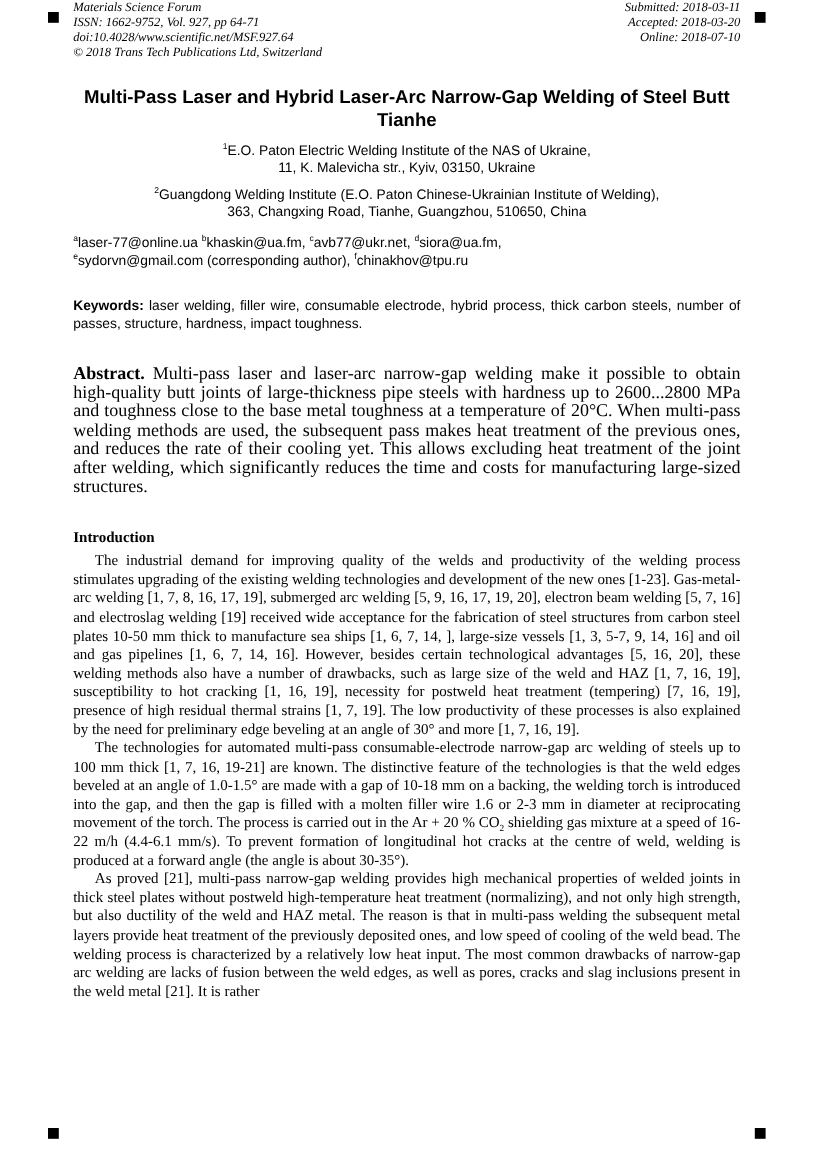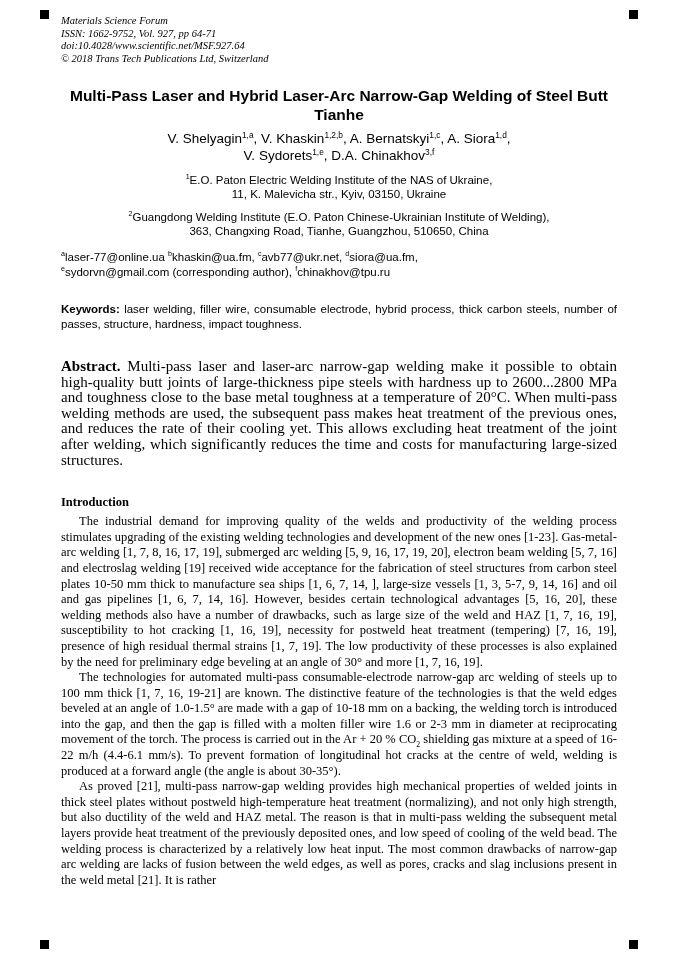--- a/index.html
+++ b/index.html
@@ -16,21 +16,21 @@
     width: 9px; height: 9px;
     background: #000;
   }
   .mark-tl { left: 40px; top: 10px; }
   .mark-tr { left: 629px; top: 10px; }
   .mark-bl { left: 40px; top: 940px; }
   .mark-br { left: 629px; top: 940px; }
 
   .content {
     position: absolute;
-    left: 61px; top: 15px;
+    left: 61px; top: 1px;
     width: 556px;
   }
 
   .header {
     display: flex;
     justify-content: space-between;
     font-style: italic;
     font-size: 10.5px;
     line-height: 12.5px;
   }
@@ -106,28 +106,29 @@
 
 <div class="content">
 
   <div class="header">
     <div class="header-left">
       <div>Materials Science Forum</div>
       <div>ISSN: 1662-9752, Vol. 927, pp 64-71</div>
       <div>doi:10.4028/www.scientific.net/MSF.927.64</div>
       <div>© 2018 Trans Tech Publications Ltd, Switzerland</div>
     </div>
+    <div class="header-right">
+      <div>Submitted: 2018-03-11</div>
+      <div>Accepted: 2018-03-20</div>
+      <div>Online: 2018-07-10</div>
+    </div>
   </div>
 
   <h1 class="title">Multi-Pass Laser and Hybrid Laser-Arc Narrow-Gap Welding of Steel Butt Tianhe</h1>
 
-  <div class="authors">
-    <div>V. Shelyagin<sup>1,a</sup>, V. Khaskin<sup>1,2,b</sup>, A. Bernatskyi<sup>1,c</sup>, A. Siora<sup>1,d</sup>,</div>
-    <div>V. Sydorets<sup>1,e</sup>, D.A. Chinakhov<sup>3,f</sup></div>
-  </div>
 
   <div class="affil"><sup>1</sup>E.O. Paton Electric Welding Institute of the NAS of Ukraine,<br>11, K. Malevicha str., Kyiv, 03150, Ukraine</div>
   <div class="affil"><sup>2</sup>Guangdong Welding Institute (E.O. Paton Chinese-Ukrainian Institute of Welding),<br>363, Changxing Road, Tianhe, Guangzhou, 510650, China</div>
 
   <div class="emails"><sup>a</sup>laser-77@online.ua <sup>b</sup>khaskin@ua.fm, <sup>c</sup>avb77@ukr.net, <sup>d</sup>siora@ua.fm,<br><sup>e</sup>sydorvn@gmail.com (corresponding author), <sup>f</sup>chinakhov@tpu.ru</div>
 
   <p class="keywords"><b>Keywords:</b> laser welding, filler wire, consumable electrode, hybrid process, thick carbon steels, number of passes, structure, hardness, impact toughness.</p>
 
   <p class="abstract"><b>Abstract.</b> Multi-pass laser and laser-arc narrow-gap welding make it possible to obtain high-quality butt joints of large-thickness pipe steels with hardness up to 2600...2800 MPa and toughness close to the base metal toughness at a temperature of 20°C. When multi-pass welding methods are used, the subsequent pass makes heat treatment of the previous ones, and reduces the rate of their cooling yet. This allows excluding heat treatment of the joint after welding, which significantly reduces the time and costs for manufacturing large-sized structures.</p>
 

